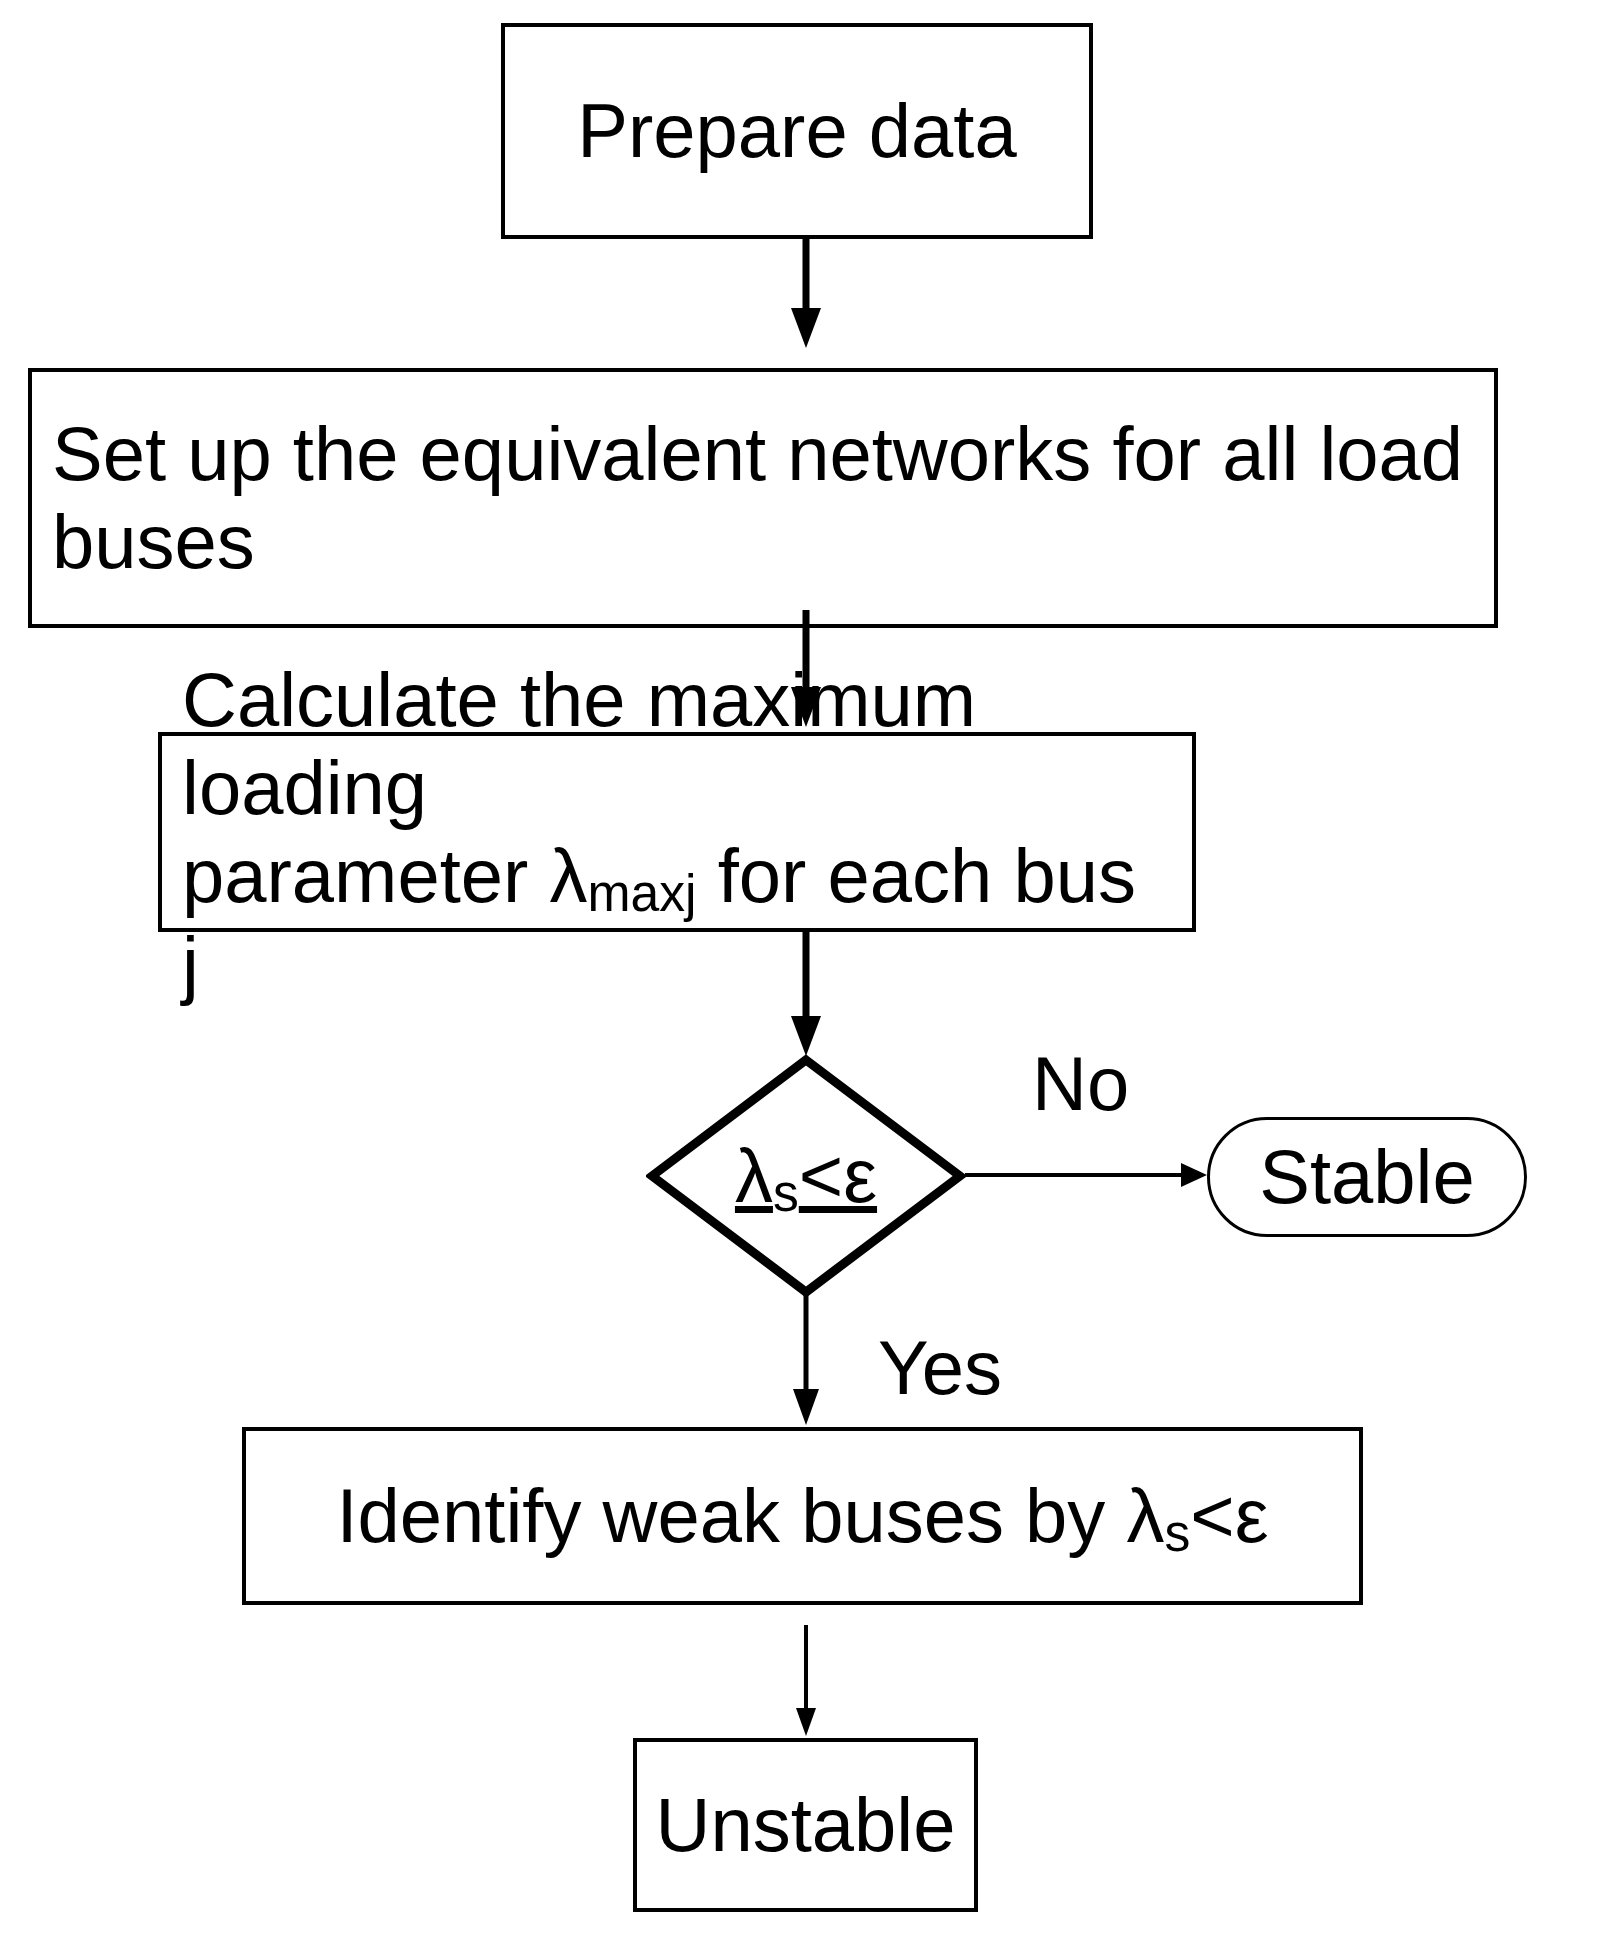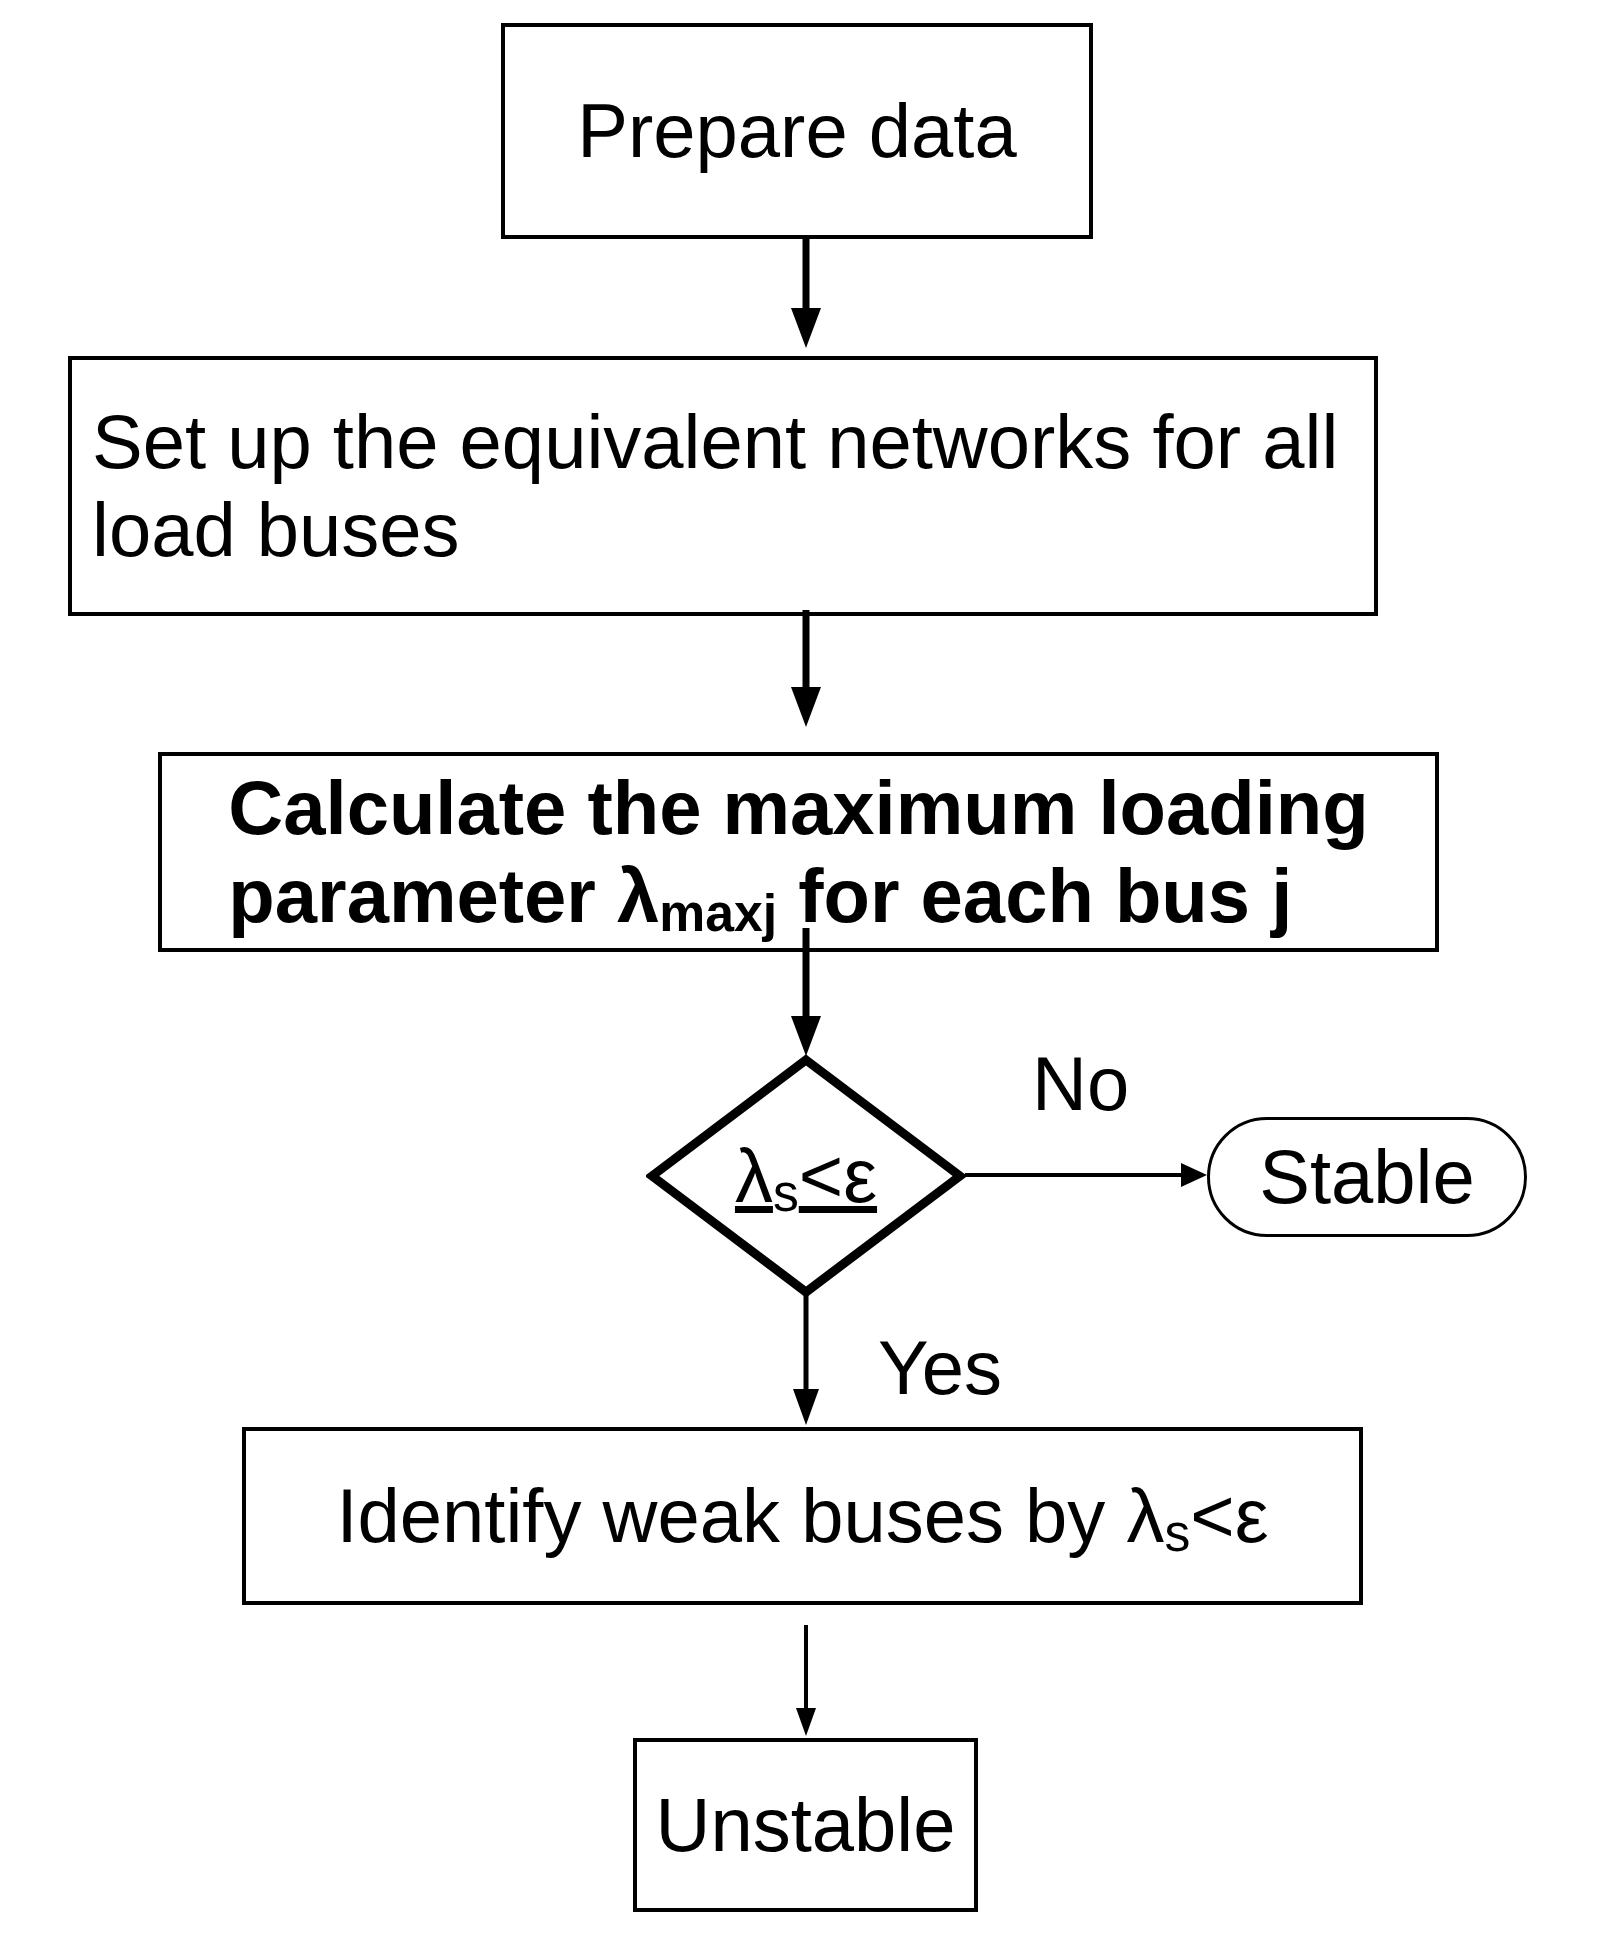--- a/index.html
+++ b/index.html
@@ -99,30 +99,30 @@
 
   <div class="node" style="left:501px; top:23px; width:592px; height:216px;">
     <span class="inner">Prepare data</span>
   </div>
 
   <div class="varrow" style="left:791px; top:239px; width:30px; height:109px;">
     <div class="shaft" style="width:7px; height:75px;"></div>
     <div class="head" style="border-left:15px solid transparent; border-right:15px solid transparent; border-top:40px solid #000000;"></div>
   </div>
 
-  <div class="node" style="left:28px; top:356px; width:1310px; height:260px;margin-left:40px;">
+  <div class="node" style="left:28px; top:368px; width:1470px; height:260px;">
     <span class="inner">Set up the equivalent networks for all load buses</span>
   </div>
 
   <div class="varrow" style="left:791px; top:610px; width:30px; height:117px;">
     <div class="shaft" style="width:7px; height:83px;"></div>
     <div class="head" style="border-left:15px solid transparent; border-right:15px solid transparent; border-top:40px solid #000000;"></div>
   </div>
 
-  <div class="node" style="left:158px; top:752px; width:1281px; height:200px;font-weight:bold;">
+  <div class="node" style="left:158px; top:732px; width:1038px; height:200px;">
     <span class="inner">
       <span>Calculate the maximum loading</span><br>
       <span>parameter λ</span><span class="sub">maxj</span><span> for each bus j</span>
     </span>
   </div>
 
   <div class="varrow" style="left:791px; top:928px; width:30px; height:128px;">
     <div class="shaft" style="width:7px; height:94px;"></div>
     <div class="head" style="border-left:15px solid transparent; border-right:15px solid transparent; border-top:40px solid #000000;"></div>
   </div>

